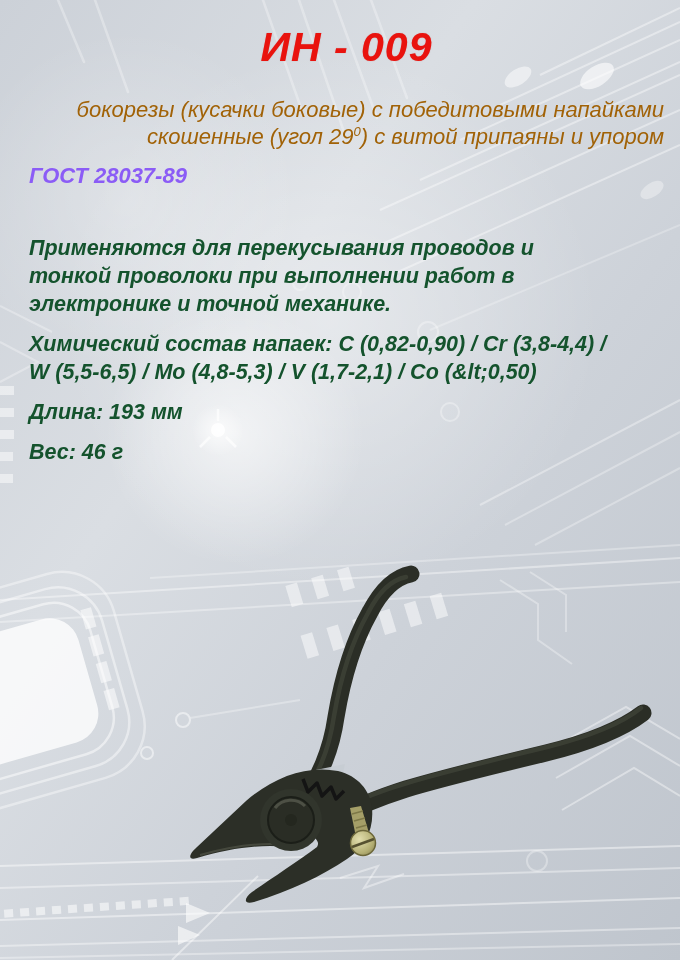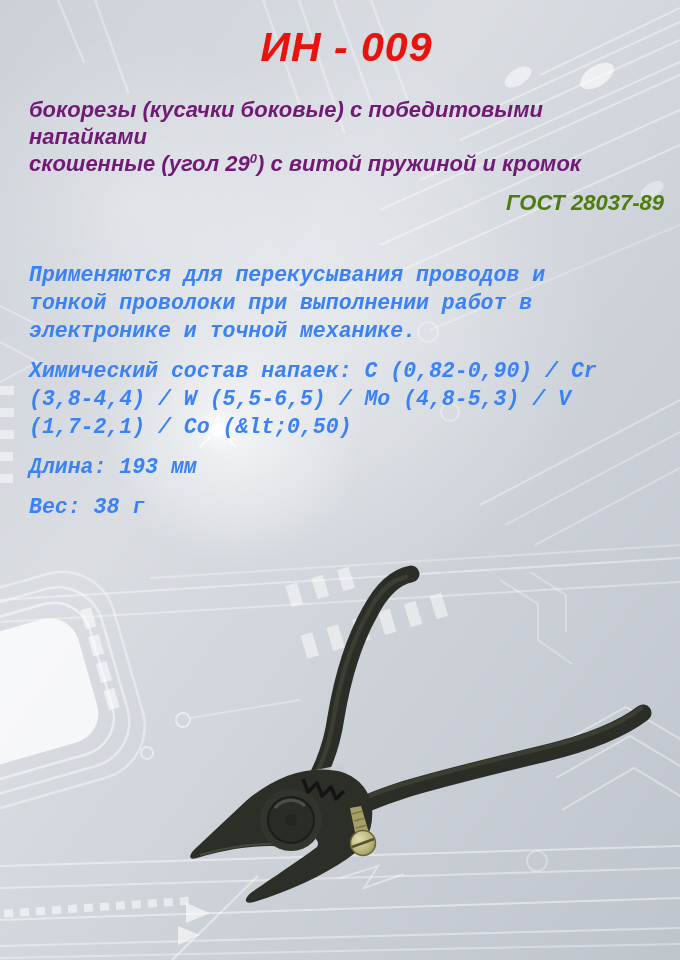--- a/index.html
+++ b/index.html
@@ -8,32 +8,32 @@
     font-family:"Liberation Sans",sans-serif;
   }
   .bg,.photo{position:absolute;left:0;top:0;width:680px;height:960px;display:block;pointer-events:none;}
   .content{position:absolute;left:4px;top:0;width:680px;box-sizing:border-box;padding:24px 20px 0 25px;}
   .title{
     margin:0;color:#e9130e;font-size:41px;line-height:46px;
     font-weight:bold;font-style:italic;text-align:center;letter-spacing:1px;
     text-shadow:0 0 1px rgba(180,0,0,.35);
   }
   .subtitle{
-    margin:26px 0 0;color:#701a75;font-size:22px;line-height:27px;
-    font-weight:bold;font-style:italic;text-align:left;
+    margin:26px 0 0;color:#a16207;font-size:22px;line-height:27px;
+    font-weight:normal;font-style:italic;text-align:right;
   }
   .sup{font-size:13px;vertical-align:super;line-height:0;}
   .gost{
-    margin:14px 0 8px;color:#4d7c0f;font-size:22px;line-height:24px;
-    font-weight:bold;font-style:italic;text-align:right;
+    margin:14px 0 8px;color:#8b5cf6;font-size:22px;line-height:24px;
+    font-weight:bold;font-style:italic;text-align:left;
   }
   .specs{margin-top:46px;max-width:585px;}
   .spec{
-    margin:0 0 12px;color:#3b82f6;font-size:21.5px;line-height:28px;
-    font-weight:bold;font-style:italic;font-family:Liberation Mono, monospace;
+    margin:0 0 12px;color:#14532d;font-size:21.5px;line-height:28px;
+    font-weight:bold;font-style:italic;
   }
 </style>
 </head>
 <body>
 
 <div class="page">
 
   <svg class="bg" viewBox="0 0 680 960" aria-hidden="true">
     <defs>
       <linearGradient id="bgGrad" x1="0" y1="0" x2="1" y2="1">
@@ -179,29 +179,29 @@
     </g>
     <g fill="#ffffff" opacity="0.6">
       <path d="M186,903 L210,913 L186,923 Z"></path>
       <path d="M178,926 L200,935 L178,945 Z"></path>
     </g>
   </svg>
 
   <main class="content">
     <h1 class="title">ИН - 009</h1>
 
-    <p class="subtitle"><span>бокорезы (кусачки боковые) с победитовыми напайками</span><br><span><span>скошенные (угол 29</span><sup class="sup">0</sup><span>) с витой пружиной и кромок</span></span></p>
+    <p class="subtitle"><span>бокорезы (кусачки боковые) с победитовыми напайками</span><br><span><span>скошенные (угол 29</span><sup class="sup">0</sup><span>) с витой припаяны и упором</span></span></p>
 
     <p class="gost">ГОСТ 28037-89</p>
 
     <section class="specs">
       <p class="spec">Применяются для перекусывания проводов и тонкой проволоки при выполнении работ в электронике и точной механике.</p>
       <p class="spec">Химический состав напаек: C (0,82-0,90) / Cr (3,8-4,4) / W (5,5-6,5) / Mo (4,8-5,3) / V (1,7-2,1) / Co (&amp;lt;0,50)</p>
       <p class="spec">Длина: 193 мм</p>
-      <p class="spec">Вес: 38 г</p>
+      <p class="spec">Вес: 46 г</p>
     </section>
   </main>
 
   <svg class="photo" viewBox="0 0 680 960" aria-hidden="true">
     <defs>
       <radialGradient id="screwHead" cx="0.35" cy="0.35" r="0.9">
         <stop offset="0" stop-color="#e2dead"></stop>
         <stop offset="0.6" stop-color="#b5b075"></stop>
         <stop offset="1" stop-color="#7e7948"></stop>
       </radialGradient>

